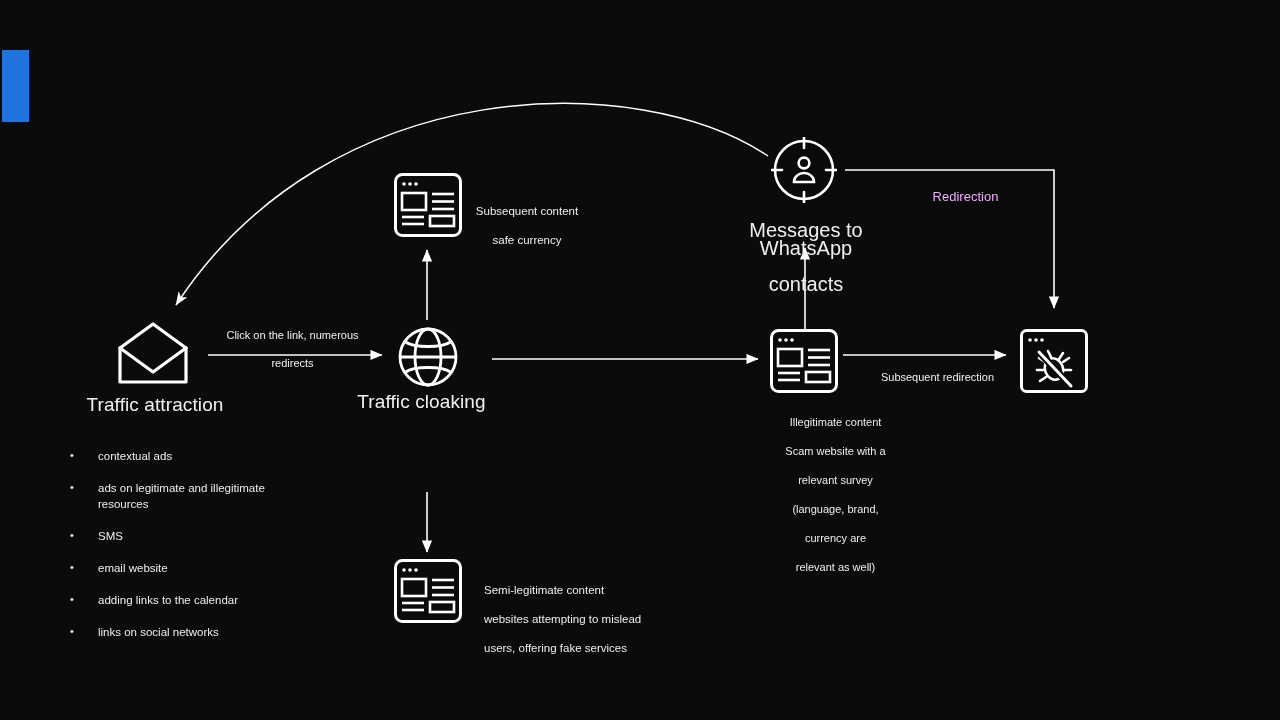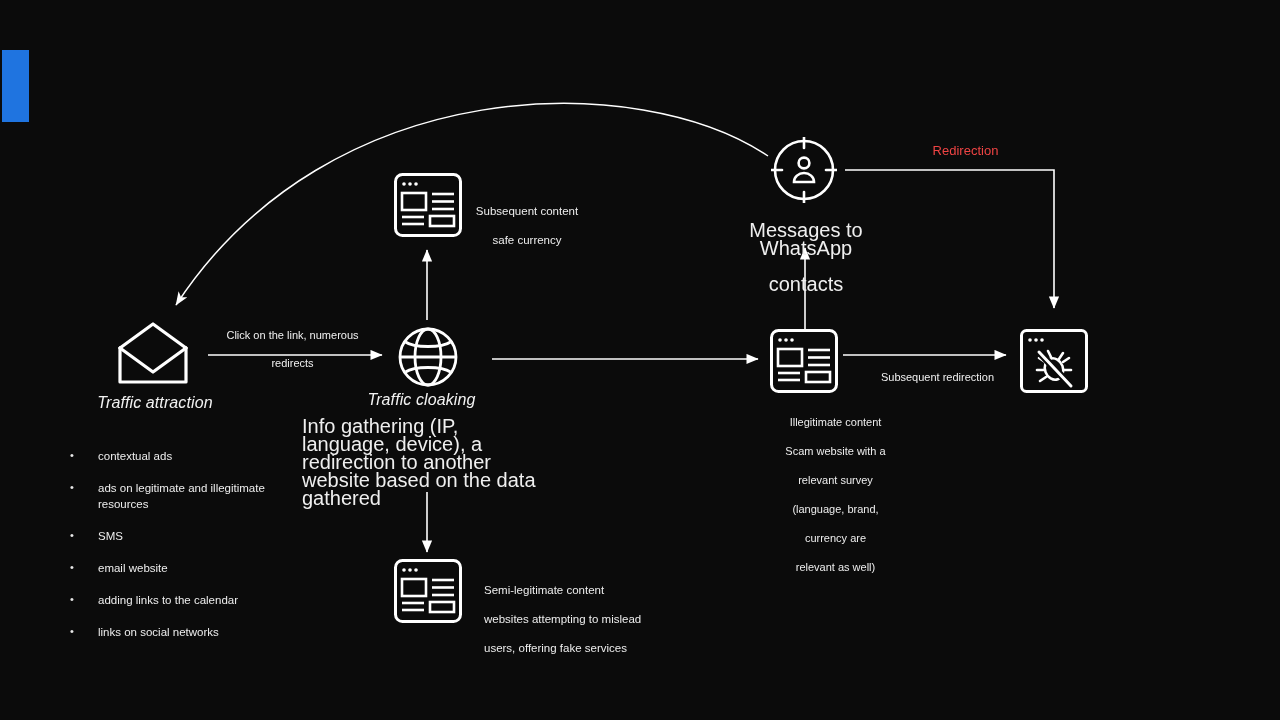--- a/index.html
+++ b/index.html
@@ -16,27 +16,27 @@
   .accent-bar{
     position:absolute;left:2px;top:50px;width:27px;height:72px;
     background:#1f74e0;
   }
   svg.layer{
     position:absolute;left:0;top:0;width:1280px;height:720px;
     pointer-events:none;
   }
   .txt{position:absolute;white-space:pre-line;}
   .title{
-    font-size:16px;color:#f2f2f2;letter-spacing:.1px;font-style:italic;
+    font-size:19px;color:#f2f2f2;letter-spacing:.1px;
   }
   .body-lg{font-size:20px;line-height:18px;color:#efefef;}
   .body-sm{font-size:11.5px;line-height:14.5px;color:#ededed;}
   .body-xs{font-size:11px;line-height:14.5px;color:#ededed;text-align:center;}
   .edge-label{font-size:11px;line-height:14px;color:#f0f0f0;text-align:center;}
-  .edge-label-lg{font-size:13px;color:#ef4444;}
+  .edge-label-lg{font-size:13px;color:#f0abfc;margin-top:46px;}
   ul.bullets{
     list-style:none;margin:0;padding:0;
     font-size:11.5px;line-height:16px;color:#ededed;
   }
   ul.bullets li{
     position:relative;padding-left:34px;margin:16px;
   }
   ul.bullets li::before{
     content:"\2022";position:absolute;left:6px;top:-1px;
     font-size:11px;color:#e8e8e8;
@@ -175,21 +175,20 @@
     <li>contextual ads</li>
     <li>ads on legitimate and illegitimate resources</li>
     <li>SMS</li>
     <li>email website</li>
     <li>adding links to the calendar</li>
     <li>links on social networks</li>
   </ul>
 
   <div class="txt title center" style="left:300px;top:391px;width:243px;">Traffic cloaking</div>
 
-  <div class="txt body-lg" style="left:302px;top:417px;width:248px;">Info gathering (IP, language, device), a redirection to another website based on the data gathered</div>
 
   <div class="txt body-sm center" style="left:467px;top:189px;width:120px;">
     <div>Subsequent content</div>
     <div>safe currency</div>
   </div>
 
   <div class="txt body-sm" style="left:484px;top:568px;width:180px;">
     <div>Semi-legitimate content</div>
     <div>websites attempting to mislead</div>
     <div>users, offering fake services</div>

